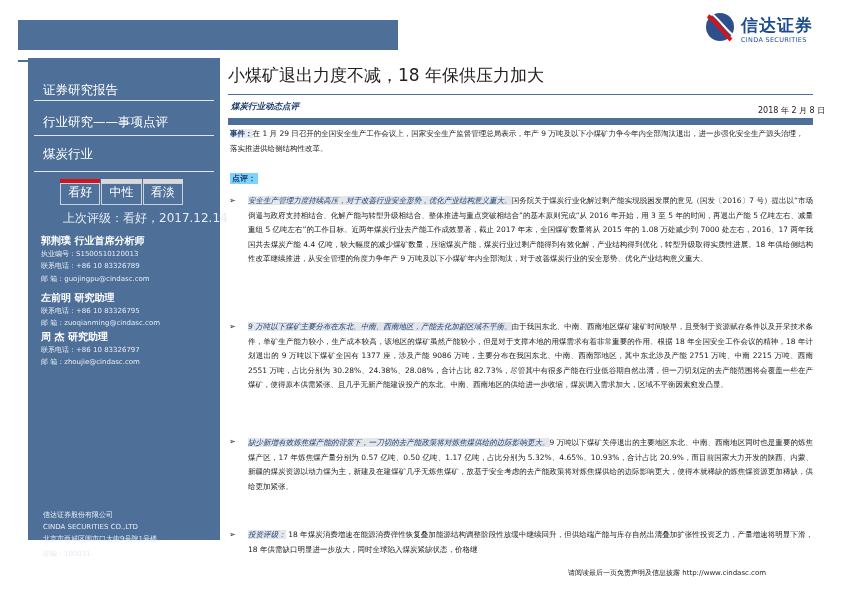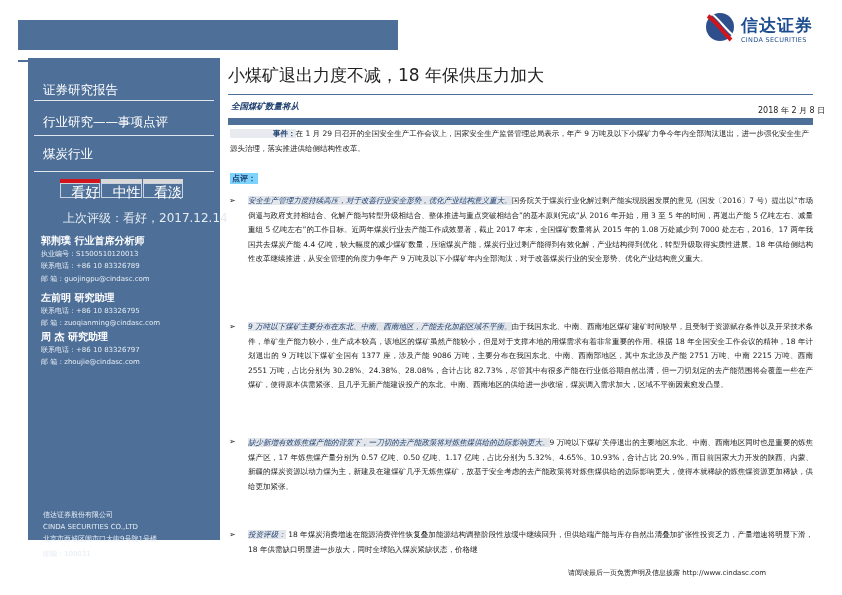--- a/index.html
+++ b/index.html
@@ -13,36 +13,36 @@
   .logo-en { position:absolute; left:36px; top:24px; font-size:6.5px; color:#1e4d8f; white-space:nowrap; letter-spacing:0.3px; }
 
   .sidebar { position:absolute; left:28px; top:58px; width:192px; height:482px; background:#4d6f98; color:#fff; }
   .sb-title { position:absolute; left:15px; font-size:12.5px; color:#fff; white-space:nowrap; }
   .sb-rule { position:absolute; left:6px; width:180px; height:1px; background:#dfe6ef; }
   .rating { position:absolute; left:32px; top:121px; width:124px; }
   .rating-bar { display:flex; height:4px; }
   .rating-bar div { flex:1; background:#d9d9d9; margin-right:1px; }
   .rating-bar div.active { background:#d4141b; }
   .rating-cells { display:flex; }
-  .rating-cell { flex:1; height:15px; margin-right:1px; border:1px solid #c9d3df; background:#50729a; color:#fff;
-                 font-size:14px; text-align:right; line-height:17px; box-sizing:border-box; }
+  .rating-cell { flex:1; height:22px; margin-right:1px; border:1px solid #c9d3df; background:#50729a; color:#fff;
+                 font-size:12px; text-align:center; line-height:17px; box-sizing:border-box; }
   .last-rating { position:absolute; left:35px; top:152px; font-size:12px; color:#e6ecf3; white-space:nowrap; }
   .analyst { position:absolute; left:13px; font-size:7px; color:#e6ecf3; line-height:12.5px; white-space:nowrap; }
   .analyst .nm { font-weight:bold; color:#fff; font-size:10px; }
   .company { position:absolute; left:15px; top:502px; font-size:7px; color:#e6ecf3; line-height:12px; white-space:nowrap; }
 
   .main-title { position:absolute; left:228px; top:64px; font-size:17px; color:#222; white-space:nowrap; }
   .title-rule { position:absolute; left:228px; top:94px; width:585px; height:1px; background:#4d6f98; }
   .subtitle { position:absolute; left:231px; top:101px; font-size:8.5px; font-weight:bold; color:#1f3f6e; font-style:italic; }
   .date { position:absolute; left:710px; top:105px; font-size:8px; color:#222; white-space:nowrap;margin-left:48px; }
   .blue-band { position:absolute; left:228px; top:118px; width:585px; height:7px; background:#4d6f98; }
 
   .para { position:absolute; font-size:7.5px; line-height:14.5px; color:#222; }
   .event { left:230px; top:127px; width:580px; }
-  .lbl { font-weight:bold; color:#1f3f6e; background:#e7ebf0;padding-left:43px; }
+  .lbl { font-weight:bold; color:#1f3f6e; background:#e7ebf0; }
   .comment-lbl { position:absolute; left:230px; top:173px; font-size:8px; font-weight:bold; color:#1f3f6e; background:#7dd3fc; padding:0 2px; }
   .bullet { position:absolute; left:229px; font-size:8px; color:#222; }
   .item { left:248px; width:565px; text-align:justify; }
   .hl { font-weight:normal; font-style:italic; color:#1f3f6e; background:#e3e7ec; }
   .footer { position:absolute; left:568px; top:568px; font-size:7px; color:#222; white-space:nowrap; }
 </style>
 </head>
 <body>
 
 <div class="topbar"></div>
@@ -100,21 +100,21 @@
   <div class="company" style="top:451px;">
     <div>信达证券股份有限公司</div>
     <div>CINDA SECURITIES CO.,LTD</div>
     <div>北京市西城区闹市口大街9号院1号楼</div>
     <div style="margin-top:3px;">邮编：100031</div>
   </div>
 </div>
 
 <div class="main-title">小煤矿退出力度不减，18 年保供压力加大</div>
 <div class="title-rule"></div>
-<div class="subtitle">全国煤矿数量将从</div>
+<div class="subtitle">煤炭行业动态点评</div>
 <div class="date">2018 年 2 月 8 日</div>
 <div class="blue-band"></div>
 
 <div class="para event">
   <span class="lbl">事件：</span><span>在 1 月 29 日召开的全国安全生产工作会议上，国家安全生产监督管理总局表示，年产 9 万吨及以下小煤矿力争今年内全部淘汰退出，进一步强化安全生产源头治理，落实推进供给侧结构性改革。</span>
 </div>
 
 <div class="comment-lbl">点评：</div>
 
 <span class="bullet" style="top:196px;">➢</span>

